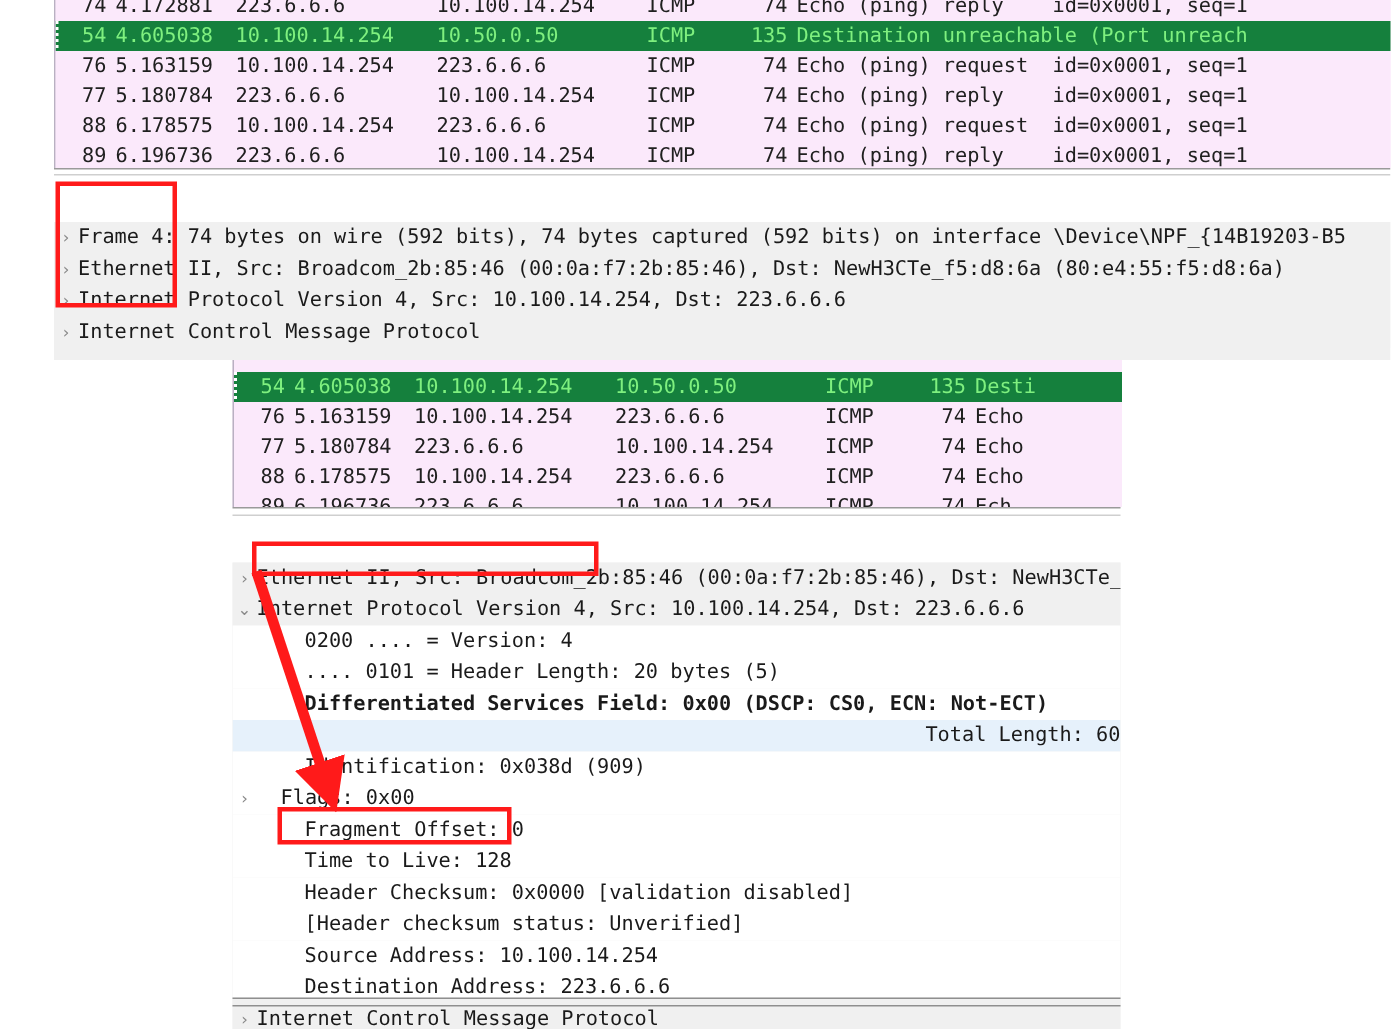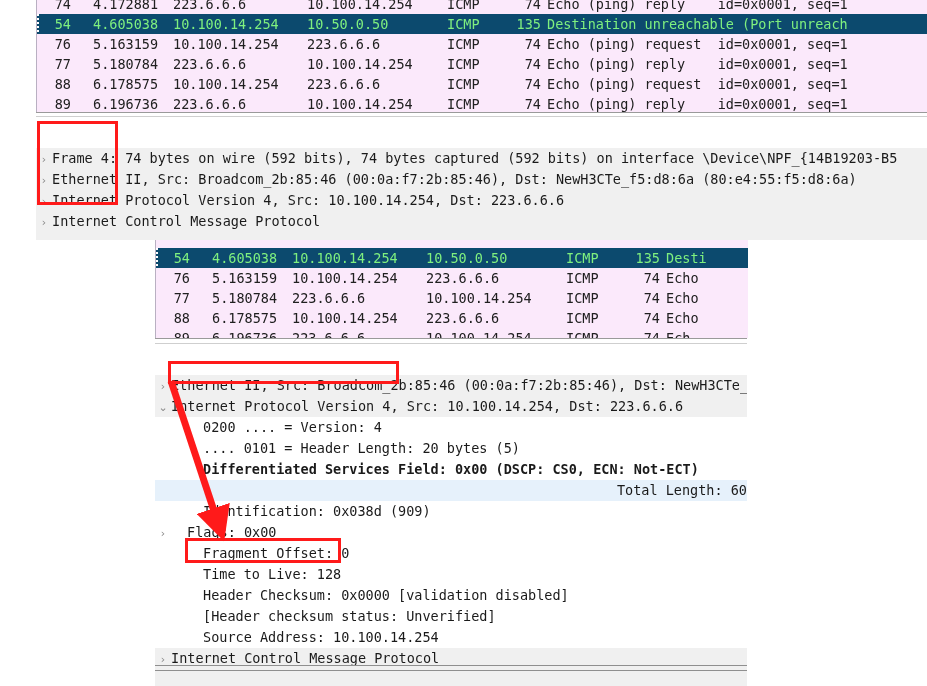--- a/index.html
+++ b/index.html
@@ -28,25 +28,25 @@
   }
   .prow {
     height: 20px;
     line-height: 20px;
     white-space: pre;
     font-size: 13.5px;
     color: #202020;
     background: #fbe9fb;
   }
   .prow.selected {
-    background: #0c4a6e;
+    background: #15803d;
     color: #7ff07f;
   }
   .prow .c-no      { display:inline-block; width: 34px; text-align: right; }
-  .prow .c-time    { display:inline-block; width: 80px; text-align: left; padding-left: 6px; margin-left: 16px;}
+  .prow .c-time    { display:inline-block; width: 80px; text-align: left; padding-left: 6px;}
   .prow .c-src     { display:inline-block; width: 134px; }
   .prow .c-dst     { display:inline-block; width: 140px; }
   .prow .c-proto   { display:inline-block; width: 56px; }
   .prow .c-len     { display:inline-block; width: 38px; text-align: right; }
   .prow .c-info    { display:inline-block; padding-left: 6px; }
 
   
   .dtree { background: #f0f0f0; margin-top: 32px; }
   .drow {
     height: 21px;
@@ -175,20 +175,21 @@
     <div class="drow bg-white"><span class="twisty none">&nbsp;</span><span class="dtxt" style="padding-left: 32px;">.... 0101 = Header Length: 20 bytes (5)</span></div>
     <div class="drow bg-white"><span class="twisty none">&nbsp;</span><span class="dtxt" style="padding-left: 32px; font-weight: bold;">Differentiated Services Field: 0x00 (DSCP: CS0, ECN: Not-ECT)</span></div>
     <div class="drow bg-lblue"><span class="twisty none">&nbsp;</span><span class="dtxt" style="padding-left: 32px;">Total Length: 60</span></div>
     <div class="drow bg-white"><span class="twisty none">&nbsp;</span><span class="dtxt" style="padding-left: 32px;">Identification: 0x038d (909)</span></div>
     <div class="drow bg-white"><span class="twisty">›</span><span class="dtxt" style="padding-left: 16px;">Flags: 0x00</span></div>
     <div class="drow bg-white"><span class="twisty none">&nbsp;</span><span class="dtxt" style="padding-left: 32px;">Fragment Offset: 0</span></div>
     <div class="drow bg-white"><span class="twisty none">&nbsp;</span><span class="dtxt" style="padding-left: 32px;">Time to Live: 128</span></div>
     <div class="drow bg-white"><span class="twisty none">&nbsp;</span><span class="dtxt" style="padding-left: 32px;">Header Checksum: 0x0000 [validation disabled]</span></div>
     <div class="drow bg-white"><span class="twisty none">&nbsp;</span><span class="dtxt" style="padding-left: 32px;">[Header checksum status: Unverified]</span></div>
     <div class="drow bg-white"><span class="twisty none">&nbsp;</span><span class="dtxt" style="padding-left: 32px;">Source Address: 10.100.14.254</span></div>
+    <div class="drow bg-white"><span class="twisty none">&nbsp;</span><span class="dtxt" style="padding-left: 32px;">Destination Address: 223.6.6.6</span></div>
     <div class="drow bg-grey"><span class="twisty">›</span><span class="dtxt" style="padding-left: 0px;">Internet Control Message Protocol</span></div>
   </div>
 
 <div id="bot-bottom-divider"></div>
 
 <div class="anno-box" id="anno-box-frame-col"></div>
 <div class="anno-box" id="anno-box-ipv4"></div>
 <div class="anno-box" id="anno-box-protocol"></div>
 
 <svg id="anno-arrow" viewBox="0 0 110 170">

